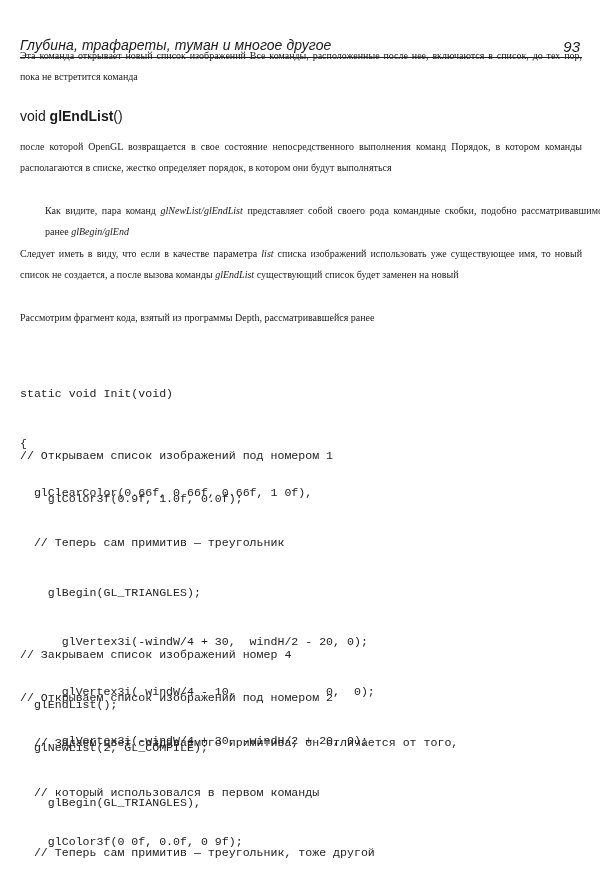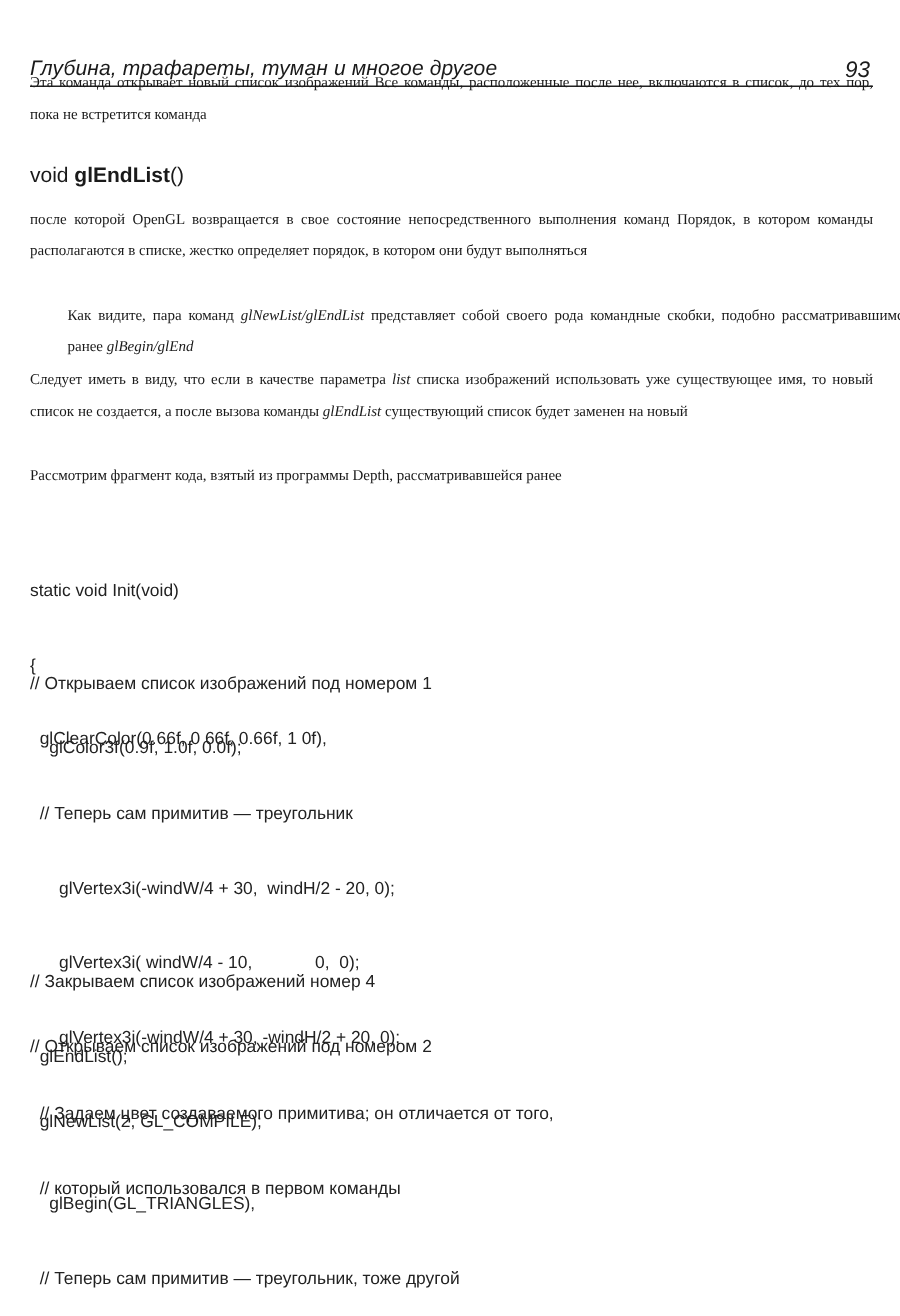--- a/index.html
+++ b/index.html
@@ -30,21 +30,21 @@
     }
     .para .it { font-style: italic; }
     .func-sig {
       position: absolute; left: 20px; top: 108px;
       font-family: "Liberation Sans", "DejaVu Sans", sans-serif;
       font-size: 14px;
     }
     .func-sig .bold { font-weight: bold; }
     .code {
       position: absolute; left: 20px; width: 560px;
-      font-family: Liberation Sans, sans-serif;
+      font-family: Liberation Mono, monospace;
       font-size: 11.6px; line-height: 16.5px; white-space: pre;
       color: #222;
     }
     .code-line { display: block; height: 16.5px; }
   </style>
 </head>
 <body>
 
 <div class="page-header">
   <span class="header-title">Глубина, трафареты, туман и многое другое</span>
@@ -72,38 +72,40 @@
 <div class="code" style="top:415px;">
   <span class="code-line">// Открываем список изображений под номером 1</span>
 </div>
 
 <div class="code" style="top:458px;">
   <span class="code-line">    glColor3f(0.9f, 1.0f, 0.0f);</span>
 </div>
 
 <div class="code" style="top:502px;">
   <span class="code-line">  // Теперь сам примитив — треугольник</span>
+  <span class="code-line">    glBegin(GL_TRIANGLES);</span>
   <span class="code-line">      glVertex3i(-windW/4 + 30,  windH/2 - 20, 0);</span>
   <span class="code-line">      glVertex3i( windW/4 - 10,             0,  0);</span>
   <span class="code-line">      glVertex3i(-windW/4 + 30, -windH/2 + 20, 0);</span>
 </div>
 
 <div class="code" style="top:614px;">
   <span class="code-line">// Закрываем список изображений номер 4</span>
   <span class="code-line">  glEndList();</span>
 </div>
 
 <div class="code" style="top:657px;">
   <span class="code-line">// Открываем список изображений под номером 2</span>
   <span class="code-line">  glNewList(2, GL_COMPILE);</span>
 </div>
 
 <div class="code" style="top:702px;">
   <span class="code-line">  // Задаем цвет создаваемого примитива; он отличается от того,</span>
   <span class="code-line">  // который использовался в первом команды</span>
+  <span class="code-line">    glColor3f(0 0f, 0.0f, 0 9f);</span>
 </div>
 
 <div class="code" style="top:762px;">
   <span class="code-line">    glBegin(GL_TRIANGLES),</span>
   <span class="code-line">  // Теперь сам примитив — треугольник, тоже другой</span>
   
   
   
   
 </div>

